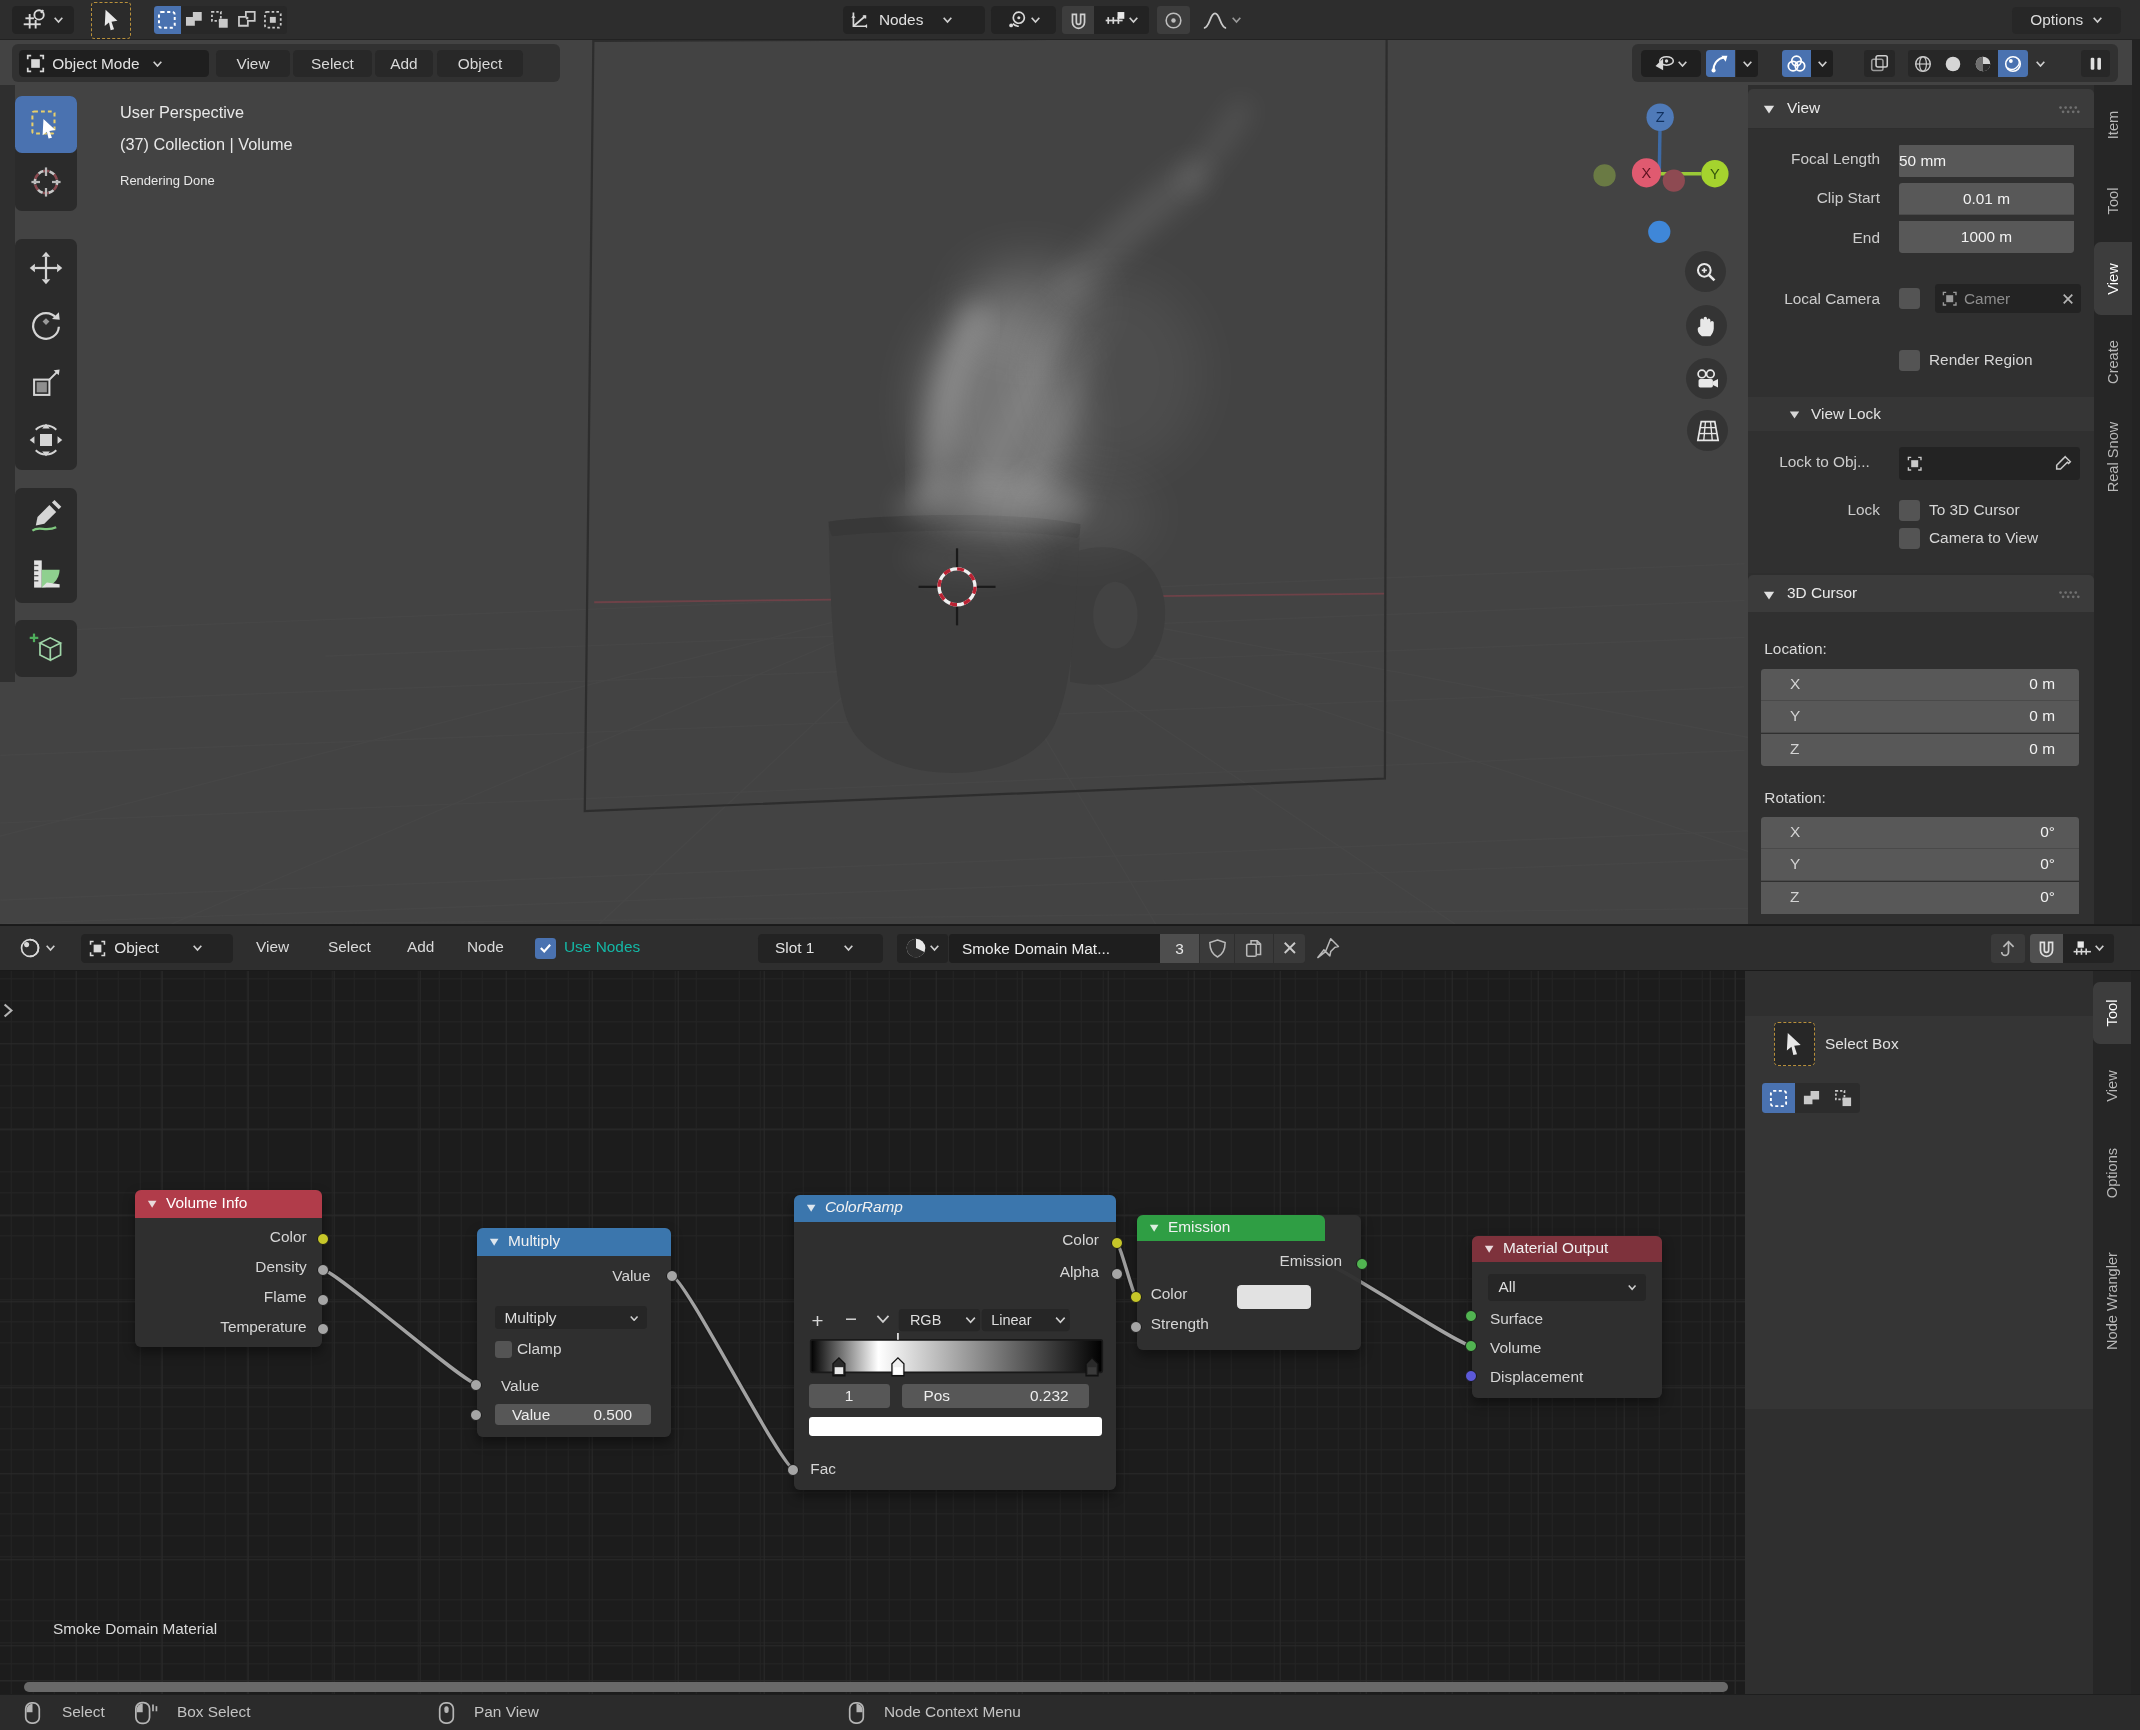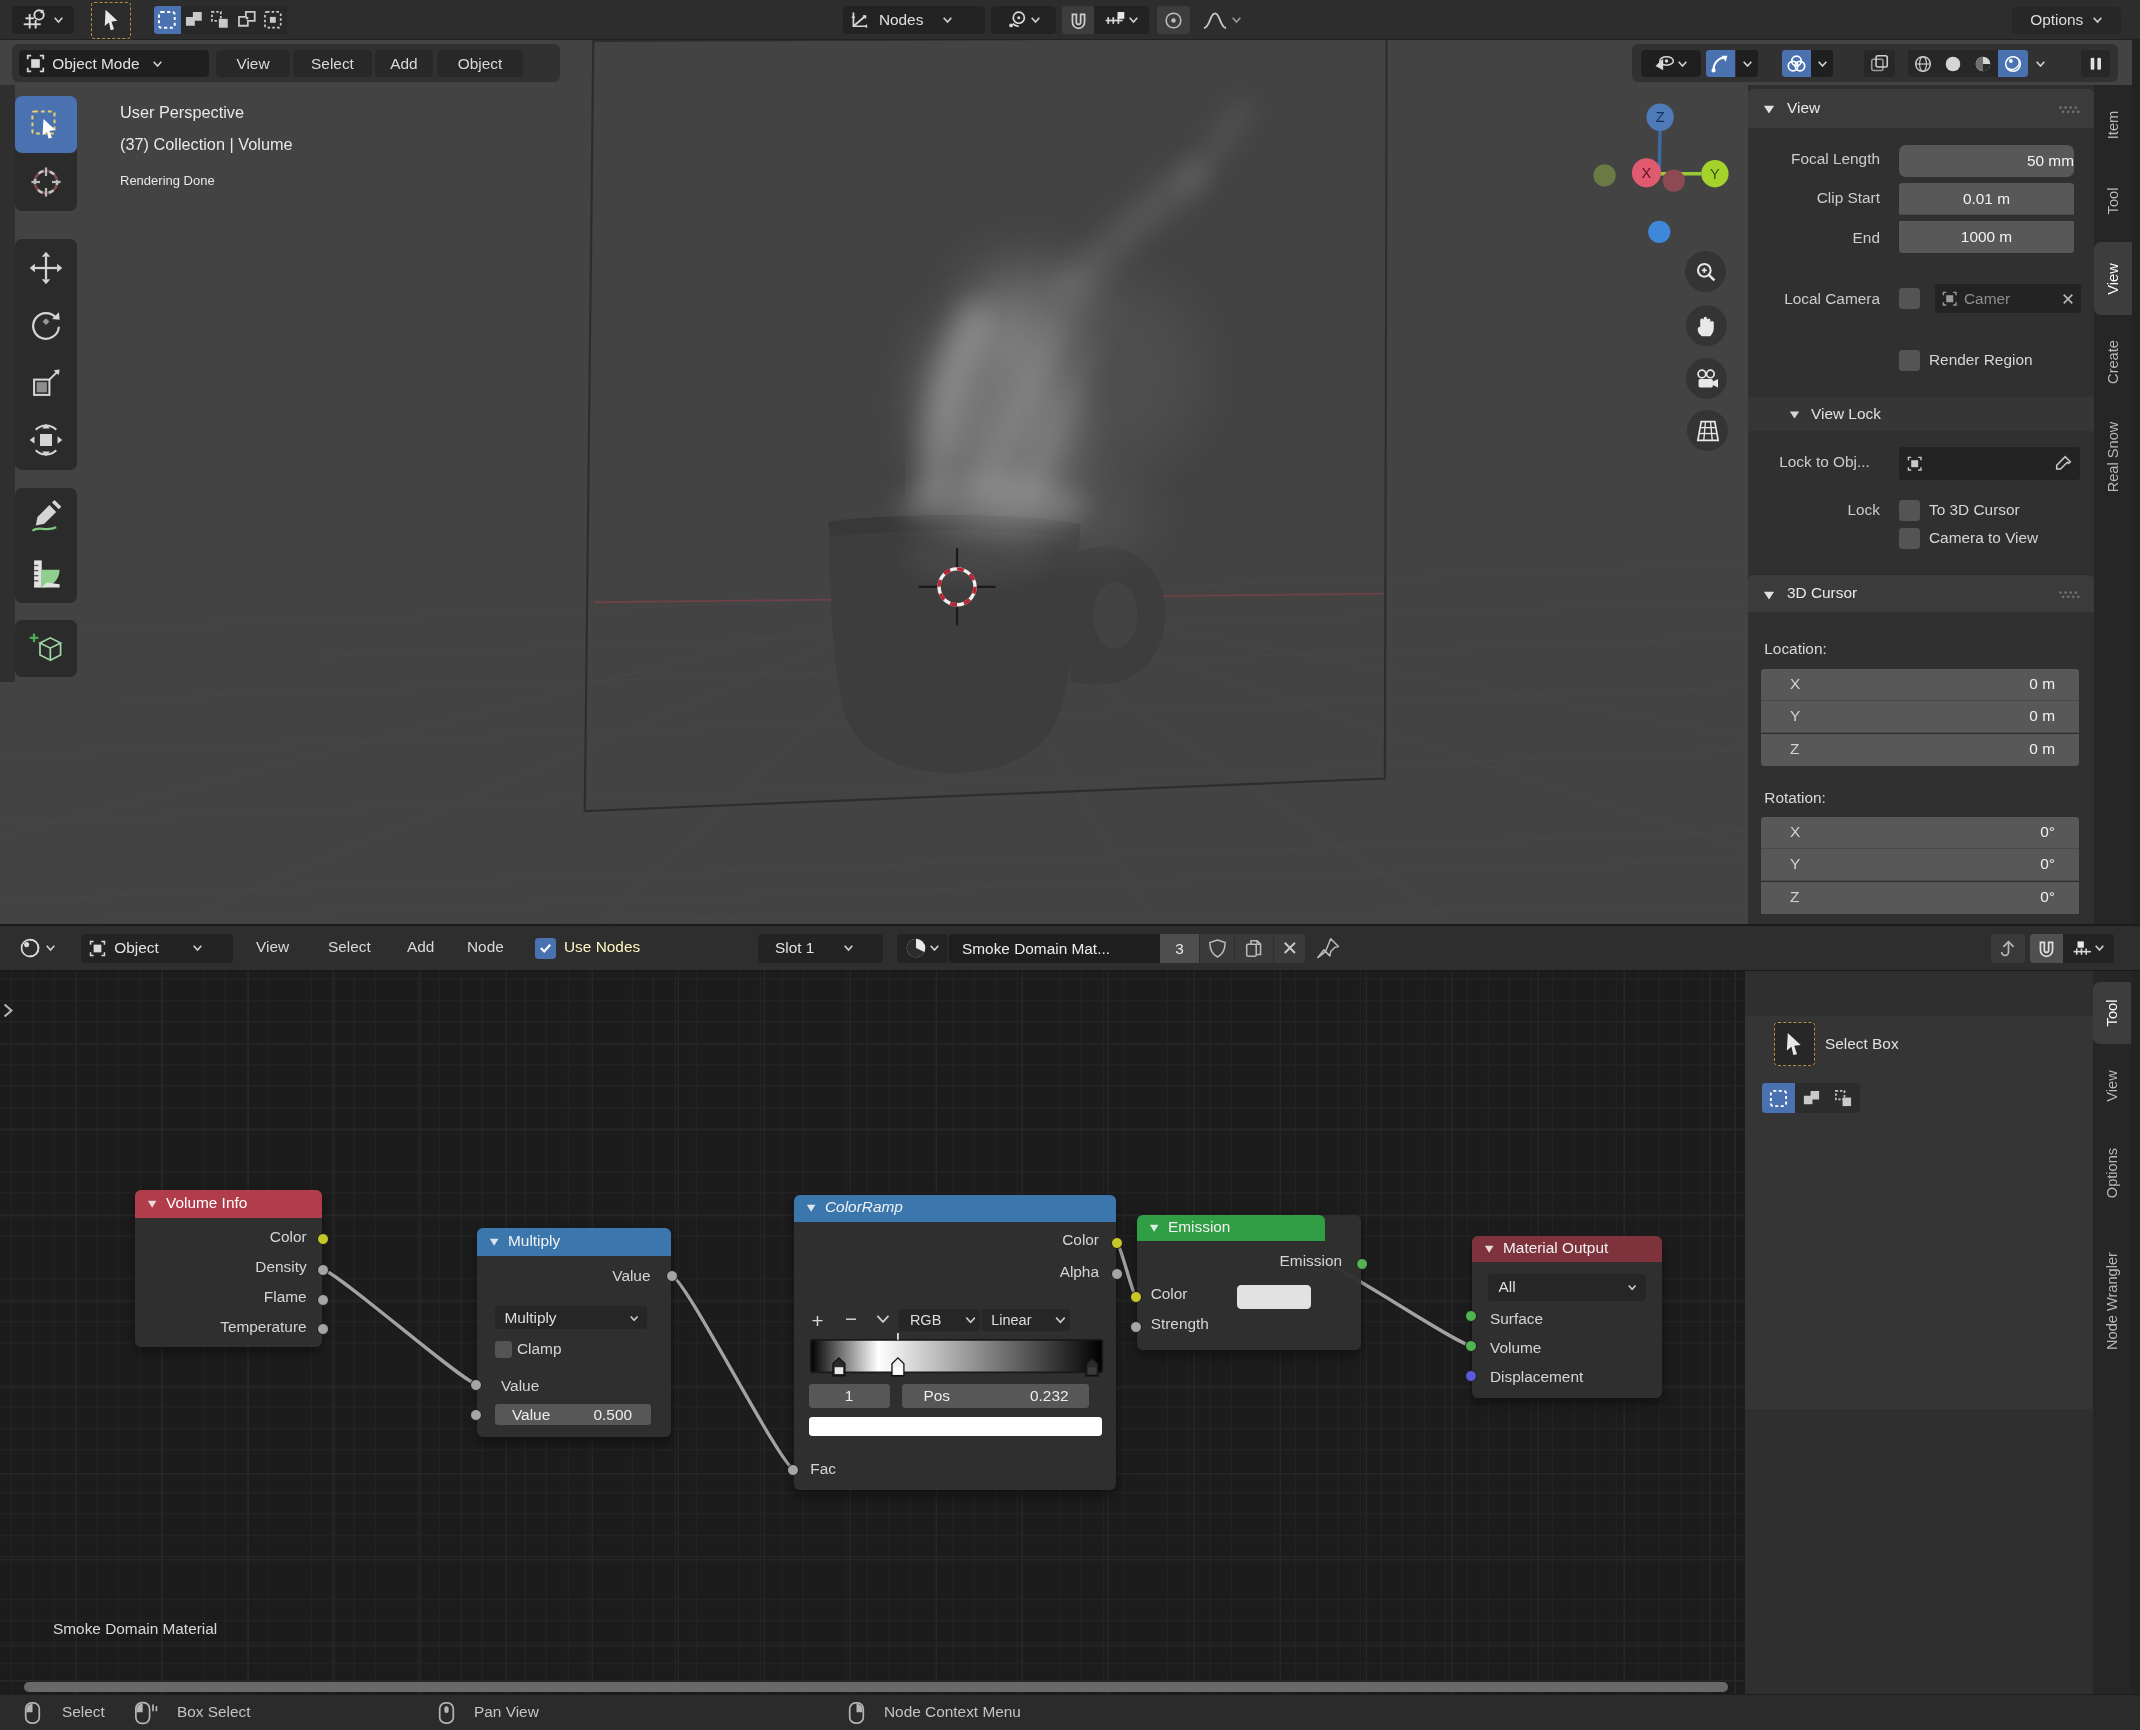--- a/index.html
+++ b/index.html
@@ -458,21 +458,21 @@
             <circle cx="15" cy="3" r="1.6"></circle>
             <circle cx="21" cy="3" r="1.6"></circle>
             <circle cx="6" cy="8" r="1.6"></circle>
             <circle cx="12" cy="8" r="1.6"></circle>
             <circle cx="18" cy="8" r="1.6"></circle>
             <circle cx="24" cy="8" r="1.6"></circle>
           </svg>
       </div>
       <div class="abs" style="left:0;top:44px;width:346px;height:308px;background:#303030;"></div>
       <div class="abs" style="right:214px;top:65px;width:111px;text-align:right;color:#cccccc;">Focal Length</div>
-      <div class="abs" style="left:151px;top:60px;width:175px;height:32px;background:#585858;border-radius:7px;text-align:right;line-height:32px;color:#f2f2f2;">50 mm</div>
+      <div class="abs" style="left:151px;top:60px;width:175px;height:32px;background:#585858;border-radius:1px;text-align:left;line-height:32px;color:#f2f2f2;">50 mm</div>
       <div class="abs" style="right:214px;top:104px;width:111px;text-align:right;color:#cccccc;">Clip Start</div>
       <div class="abs" style="left:151px;top:98px;width:175px;height:32px;background:#585858;border-radius:3.4px 3.4px 0 0;text-align:center;line-height:32px;color:#f2f2f2;border-bottom:0.9px solid #4a4a4a;">0.01 m</div>
       <div class="abs" style="right:214px;top:144px;width:111px;text-align:right;color:#cccccc;">End</div>
       <div class="abs" style="left:151px;top:136px;width:175px;height:32px;background:#585858;border-radius:0 0 3.4px 3.4px;text-align:center;line-height:32px;color:#f2f2f2;">1000 m</div>
       <div class="abs" style="right:214px;top:205px;width:137px;text-align:right;color:#cccccc;">Local Camera</div>
       <div class="abs" style="left:151px;top:203px;width:20.5px;height:20.5px;background:#545454;border-radius:3.4px;"></div>
       <div class="abs" style="left:187px;top:199px;width:146px;height:29px;background:#232323;border-radius:3.4px;display:flex;align-items:center;padding:0 6.8px;color:#8d8d8d;">
         <svg width="15.4" height="15.4" viewBox="0 0 22 22">
             <path d="M2 6 v-4 h4 M16 2 h4 v4 M20 16 v4 h-4 M6 20 h-4 v-4" fill="none" stroke="#9a9a9a" stroke-width="2"></path>
             <rect x="6" y="6" width="10" height="10" fill="#9a9a9a"></rect>
@@ -596,21 +596,21 @@
     </div>
     <span class="abs" style="left:256px;top:12px;color:#d9d9d9;">View</span>
     <span class="abs" style="left:328px;top:12px;color:#d9d9d9;">Select</span>
     <span class="abs" style="left:407px;top:12px;color:#d9d9d9;">Add</span>
     <span class="abs" style="left:467px;top:12px;color:#d9d9d9;">Node</span>
     <div class="abs" style="left:535px;top:12px;width:20.5px;height:20.5px;background:#4a72b0;border-radius:3.4px;display:flex;align-items:center;justify-content:center;">
       <svg width="13" height="11" viewBox="0 0 15 13">
           <path d="M2 6 L6 10 L13 2" fill="none" stroke="#fff" stroke-width="2.6"></path>
         </svg>
     </div>
-    <span class="abs" style="left:564px;top:12px;color:#fef9c3;">Use Nodes</span>
+    <span class="abs" style="left:564px;top:12px;color:#14b8a6;">Use Nodes</span>
     <div class="btn" style="left:758px;top:7.7px;width:125px;height:29px;background:#232323;justify-content:flex-start;padding-left:17px;">
       <span style="color:#e2e2e2;">Slot 1</span>
       <svg width="11" height="7.7" viewBox="0 0 13 9" style="margin-left:29px">
           <path d="M2 2 L6.5 7 L11 2" fill="none" stroke="#cfcfcf" stroke-width="2"></path>
         </svg>
     </div>
     <div class="abs" style="left:897px;top:7.7px;width:51px;height:29px;background:#232323;border-radius:3.4px;display:flex;align-items:center;justify-content:center;">
       <svg width="22" height="22" viewBox="0 0 26 26">
           <circle cx="13" cy="13" r="11" fill="#e8e8e8"></circle>
           <path d="M13 2 a11 11 0 0 0 0 22 z" fill="#2c2c2c"></path>

